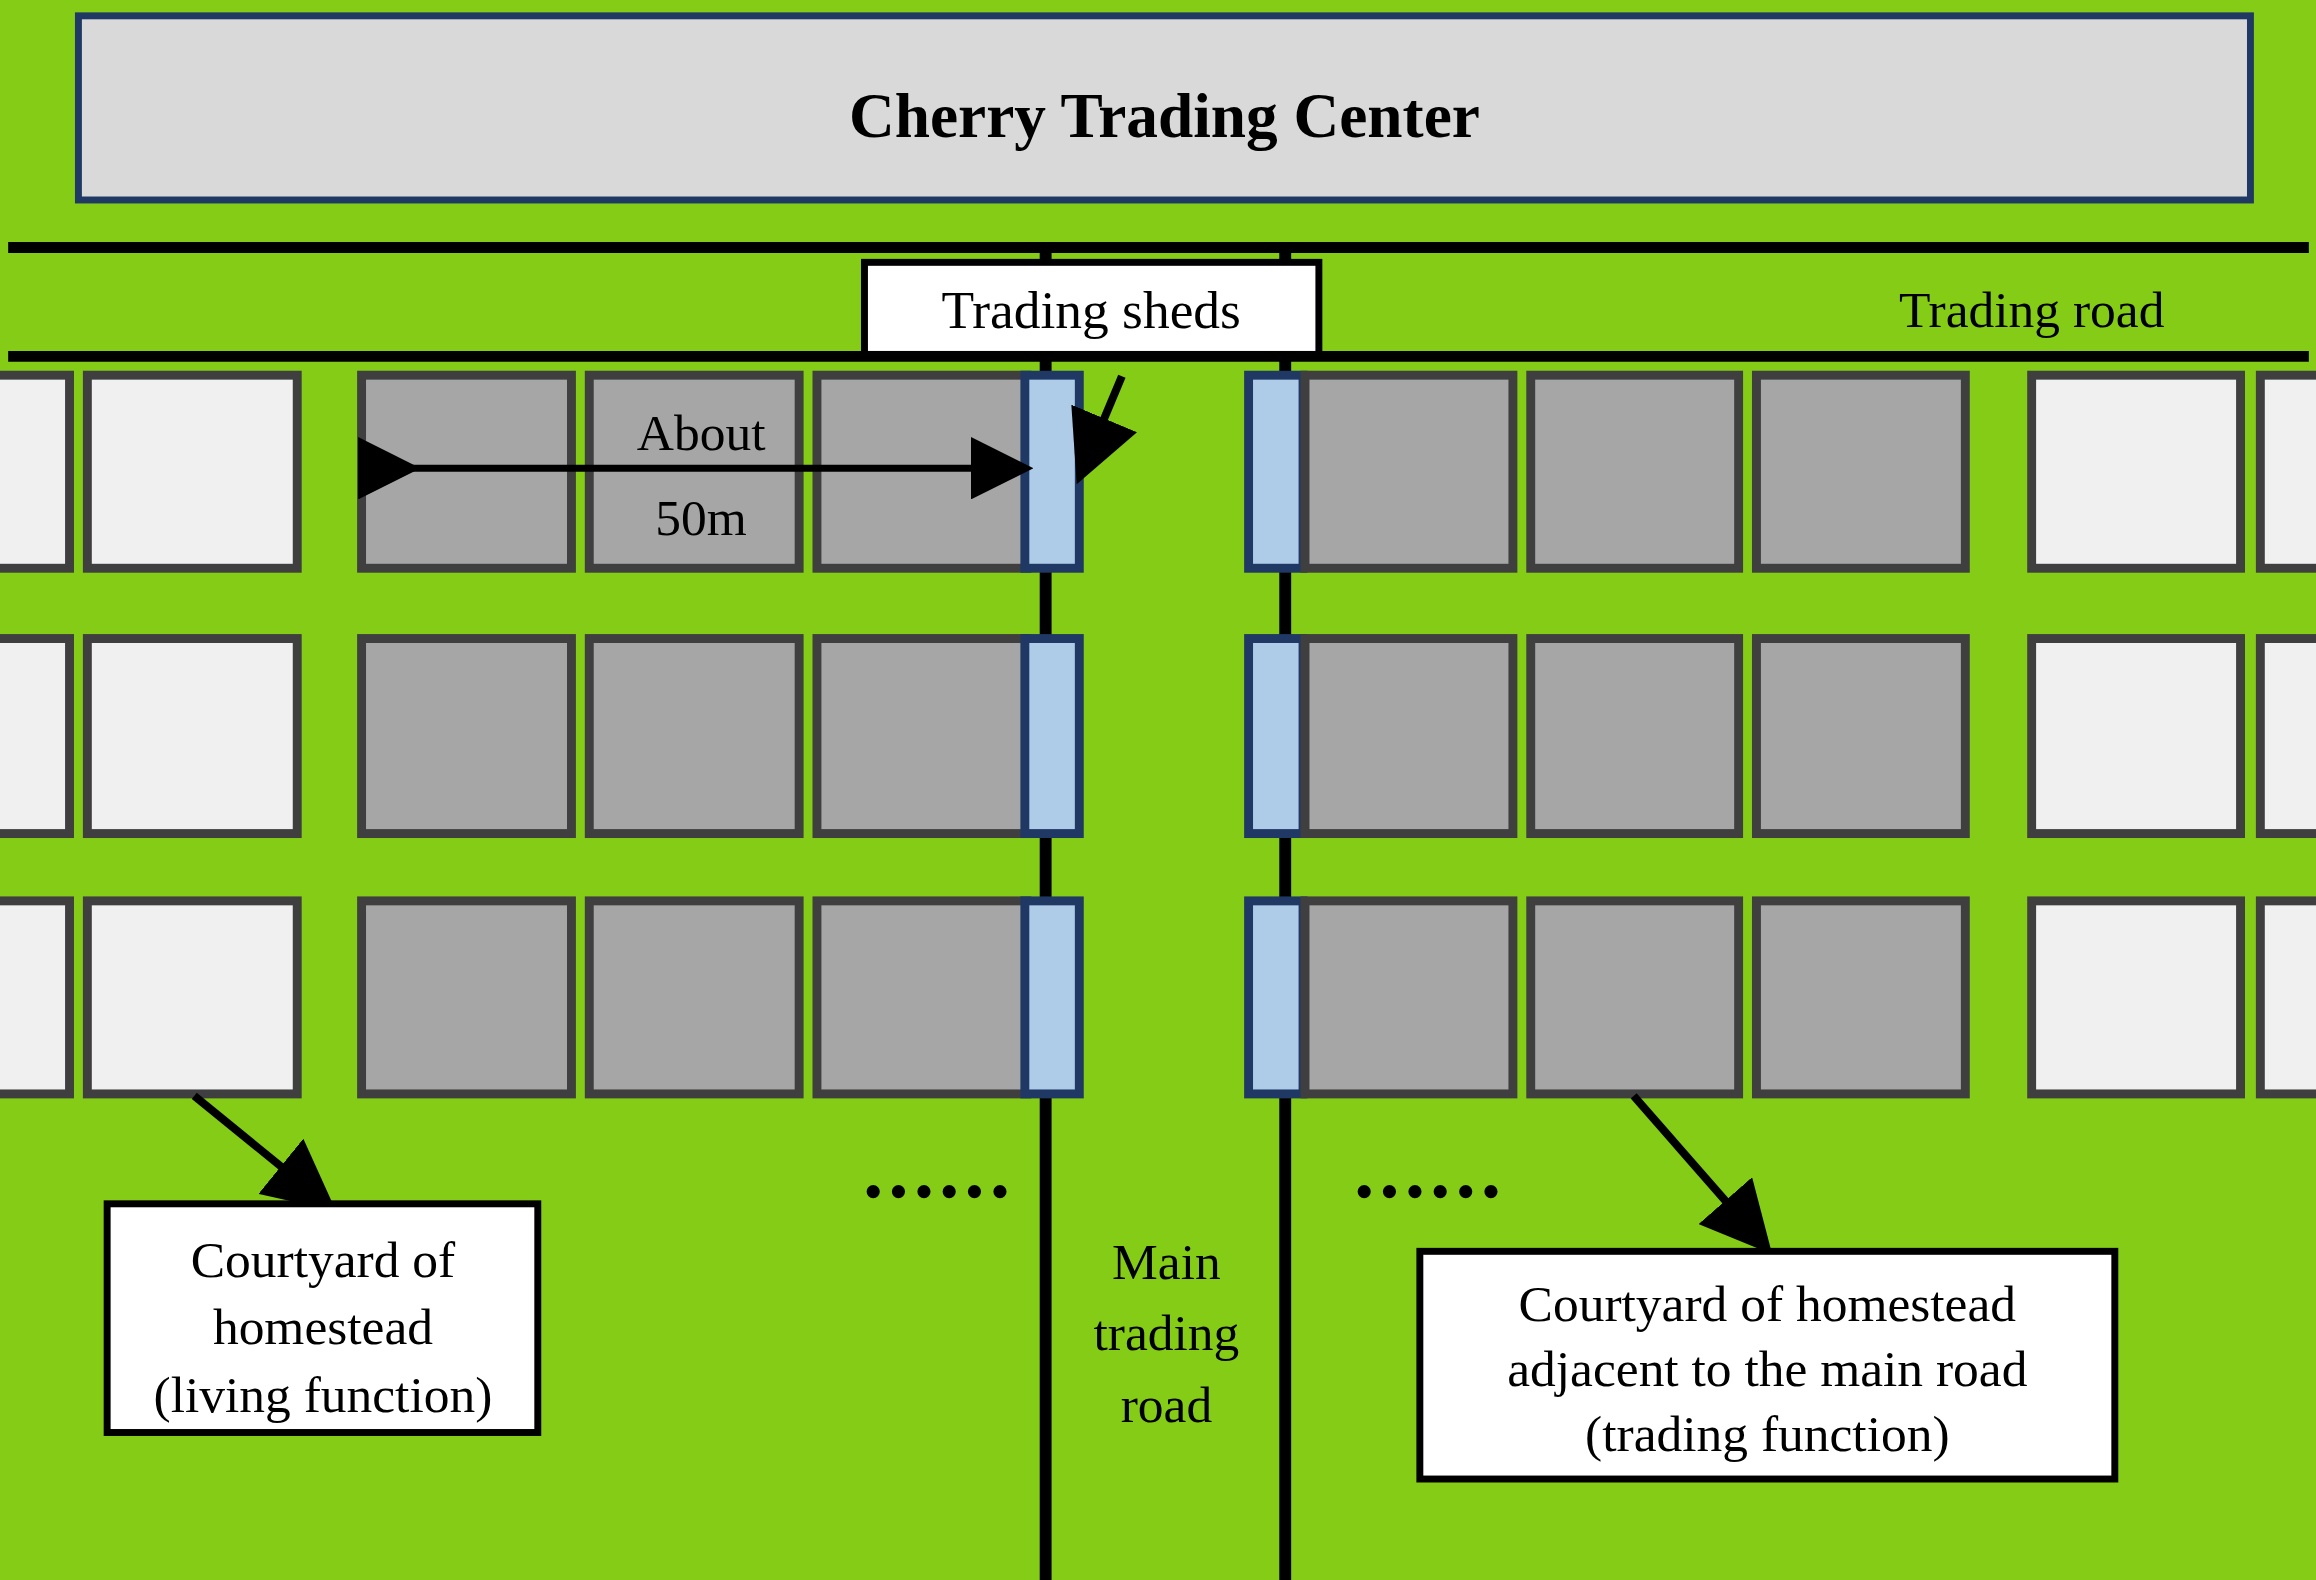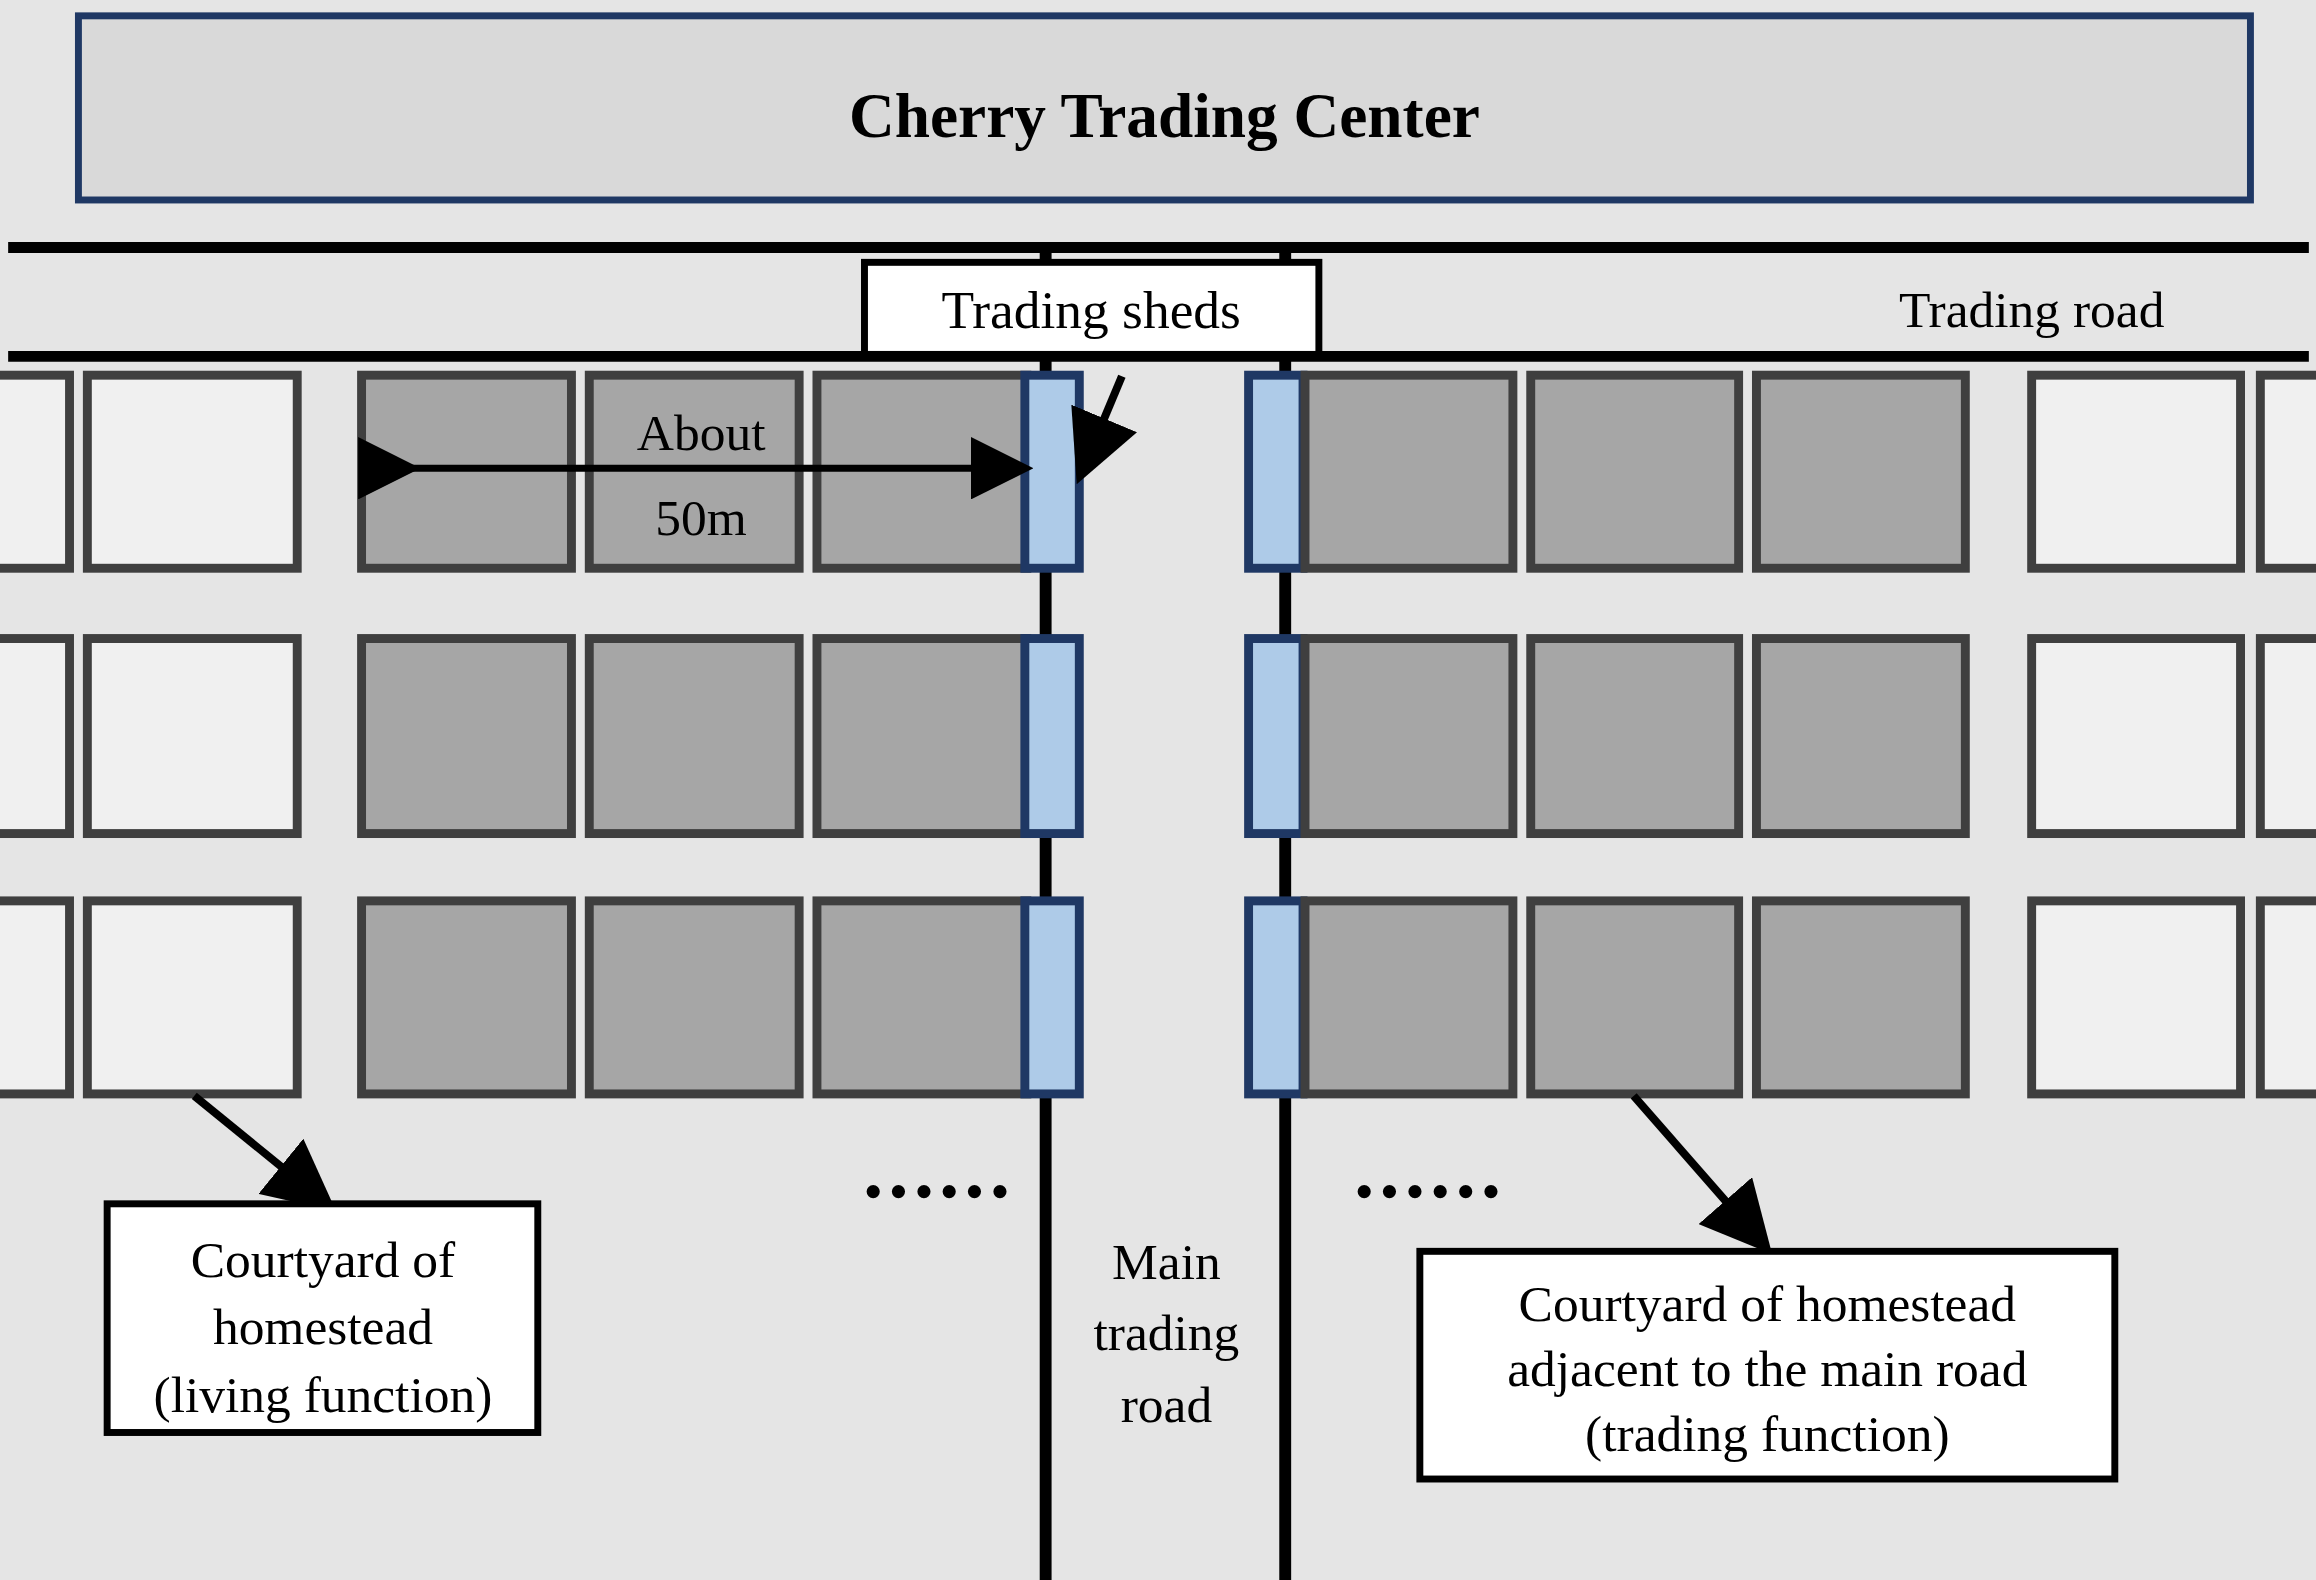--- a/index.html
+++ b/index.html
@@ -1,18 +1,18 @@
 <!DOCTYPE html>
 <html><head>
 <meta charset="utf-8">
 <style>
   html,body{margin:0;padding:0;background:#ffffff;}
   body{width:2317px;height:1580px;overflow:hidden;
        font-family:"Liberation Serif","DejaVu Serif",serif;}
-  #stage{position:relative;width:2317px;height:1580px;background:#e5e5e5;}
+  #stage{position:relative;width:2317px;height:1580px;background:#84cc16;}
   svg{display:block;}
   .tt{font-family:"Liberation Serif","DejaVu Serif",serif;fill:#000;}
 </style>
 </head>
 <body>
 
 <div id="stage">
 <svg width="2317" height="1580" viewBox="0 0 2340 1596" xmlns="http://www.w3.org/2000/svg">
 
   <g>

